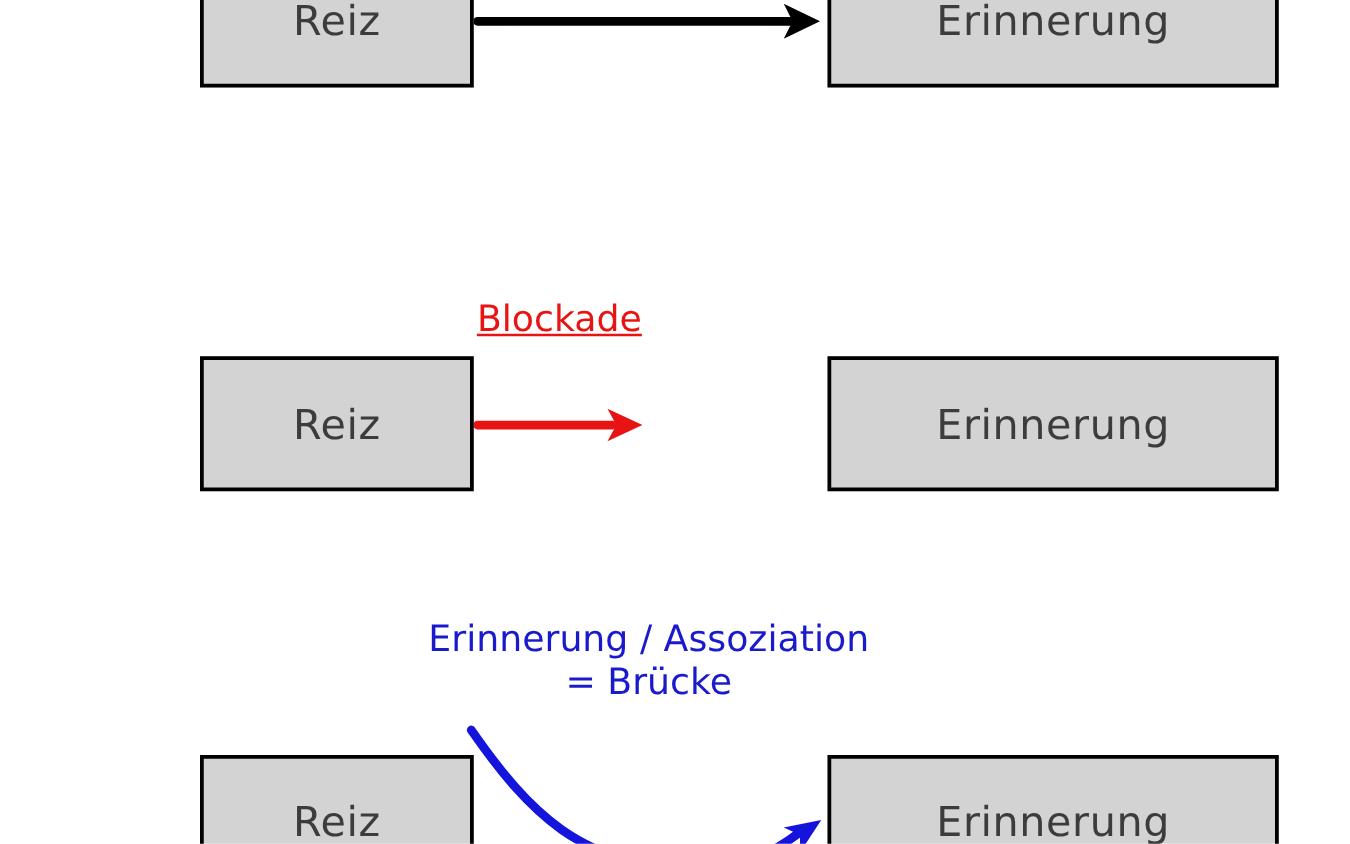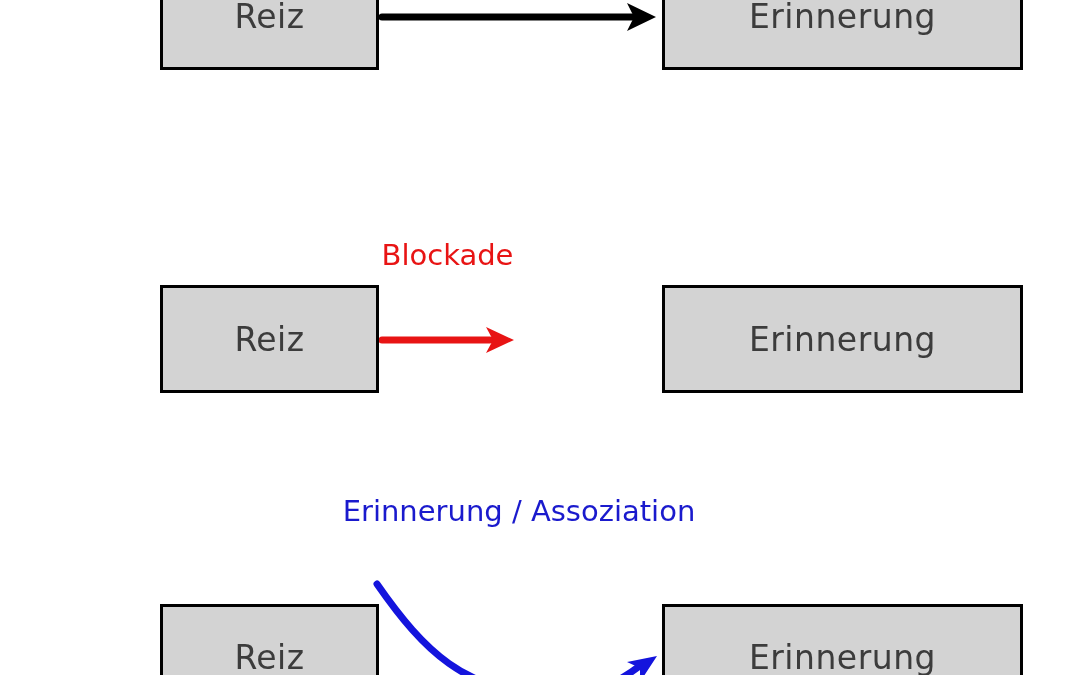--- a/index.html
+++ b/index.html
@@ -38,20 +38,21 @@
   .r3{top:604px;height:107px;}
   .label{
     position:absolute;
     text-align:center;
     font-size:29px;
     line-height:34px;
   }
   .label-blockade{
     left:340px;top:238px;width:215px;
     color:var(--red);
+    text-decoration:underline;
   }
   .label-bridge{
     left:330px;top:494px;width:378px;
     color:var(--blue-text);
   }
   .stroke-black{stroke:var(--black);}
   .fill-black{fill:var(--black);}
   .stroke-red{stroke:var(--red);}
   .fill-red{fill:var(--red);}
   .stroke-blue{stroke:var(--blue-arrow);}
@@ -91,20 +92,21 @@
   <div class="label label-blockade">Blockade</div>
   <div class="box box-reiz r2">
     <span>Reiz</span>
   </div>
   <div class="box box-erinnerung r2">
     <span>Erinnerung</span>
   </div>
 
   <div class="label label-bridge">
     <div>Erinnerung / Assoziation</div>
+    <div>= Brücke</div>
   </div>
   <div class="box box-reiz r3">
     <span>Reiz</span>
   </div>
   <div class="box box-erinnerung r3">
     <span>Erinnerung</span>
   </div>
 
 </div>
 

